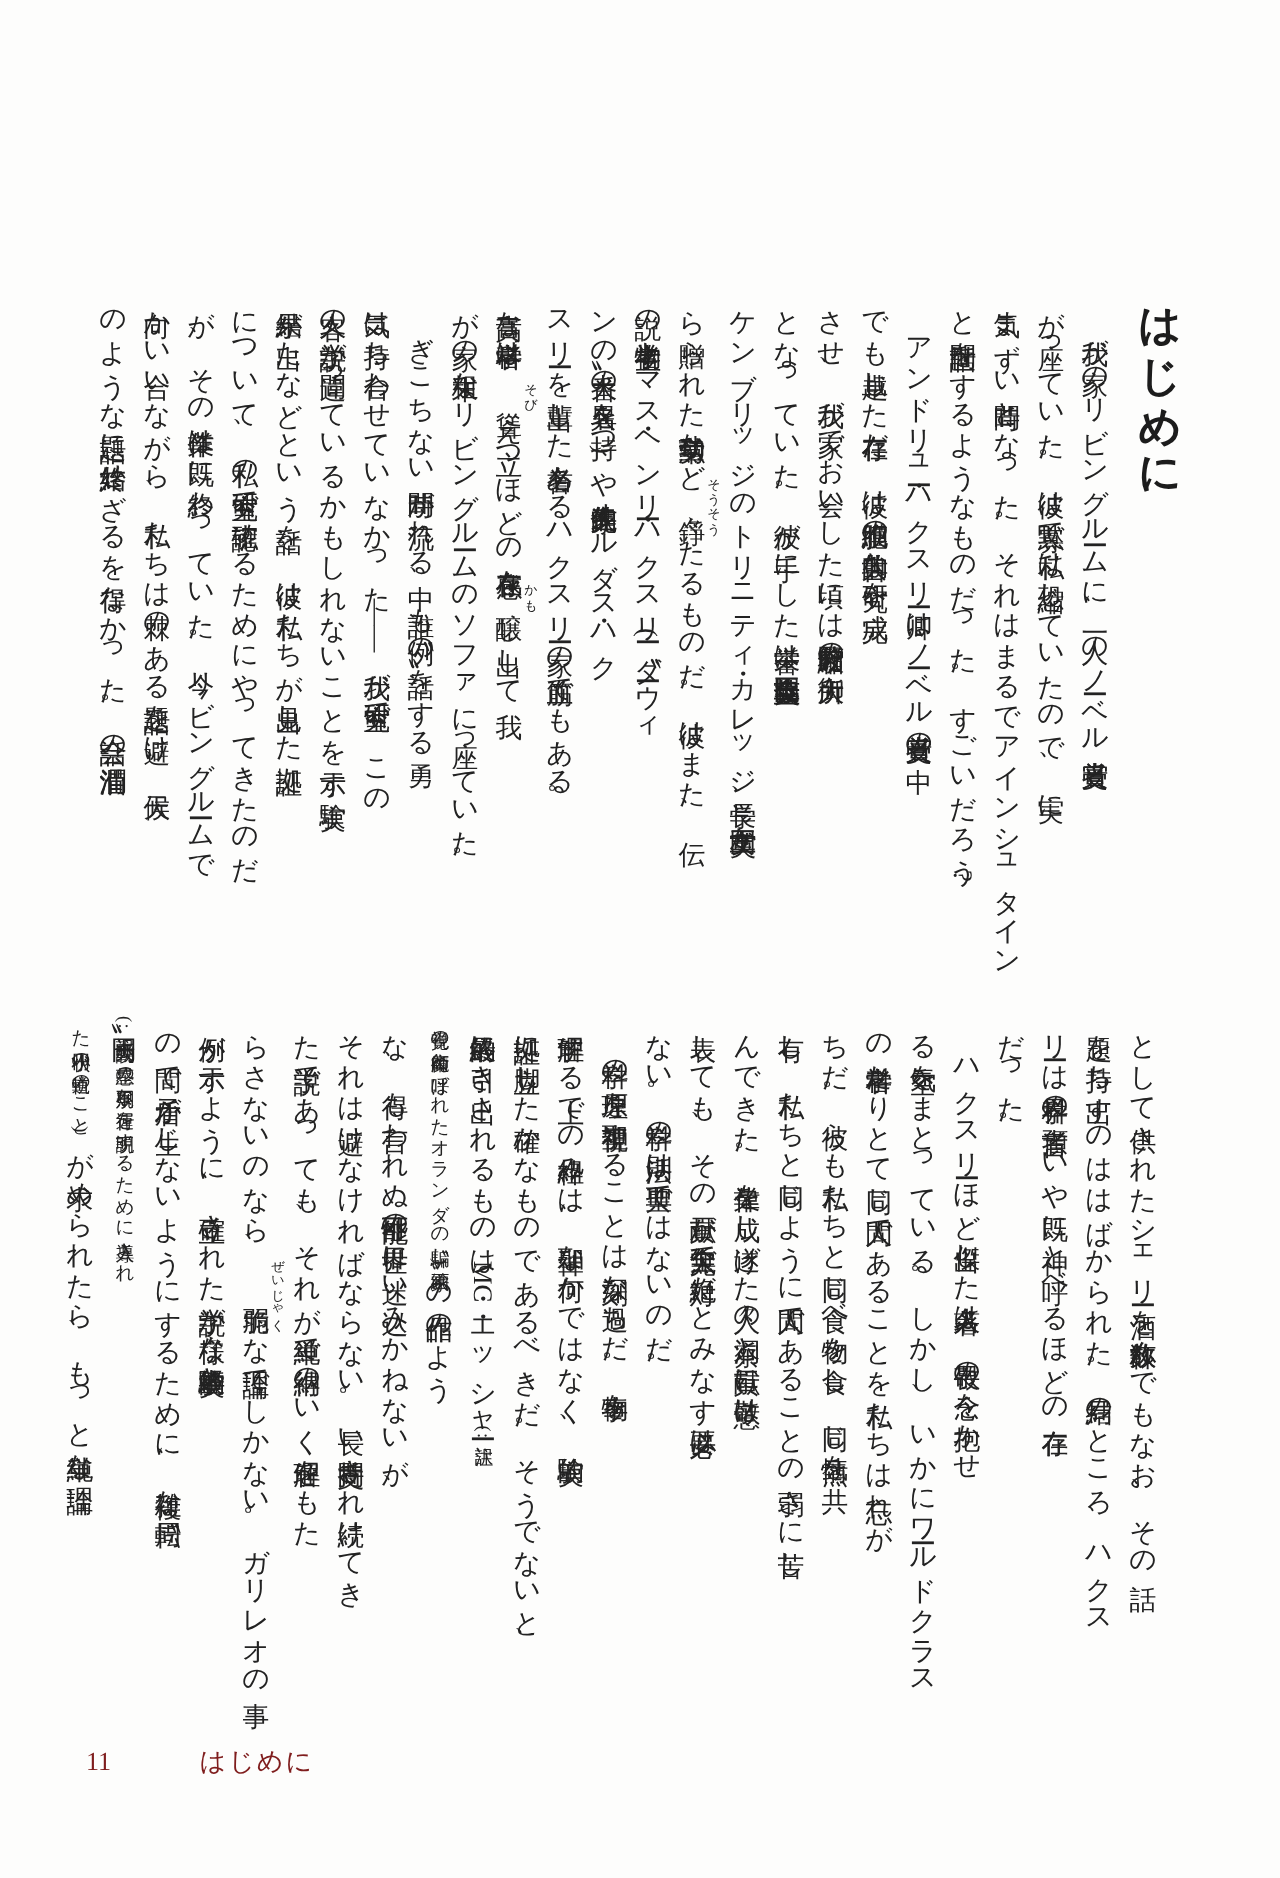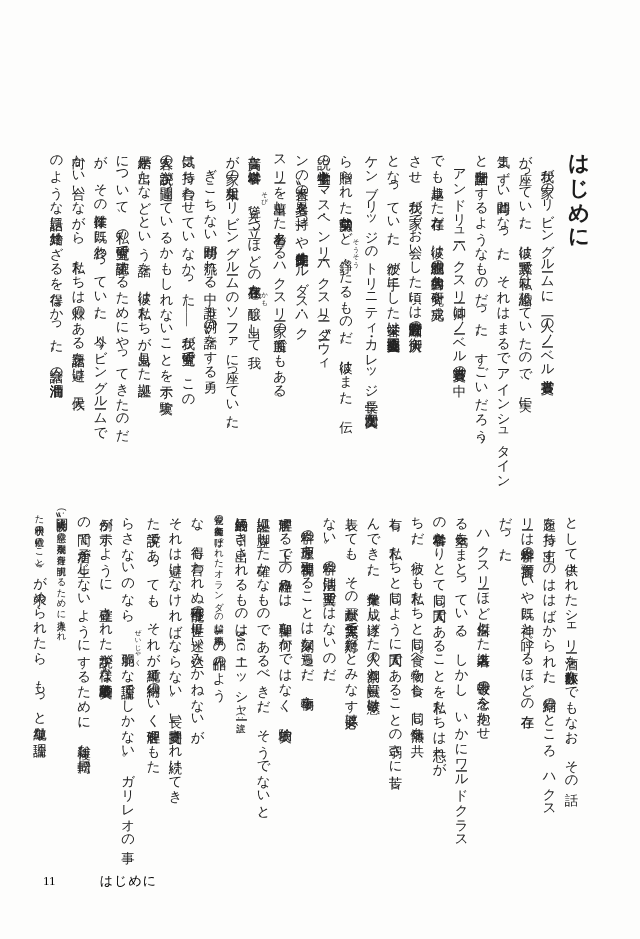--- a/index.html
+++ b/index.html
@@ -34,21 +34,21 @@
   .line { line-height:22px; white-space:nowrap; height:356px; }
   .line.indent { padding-top:13.4px; }
   .small { font-size:9.3px; letter-spacing:0.2px; }
   ruby { ruby-align:center; }
   rt { font-size:6.5px; letter-spacing:0; }
   .footer {
     position:absolute;
     top:872px;
     left:43px;
     font-size:13px;
-    color:#000000;
+    color:#7f1d1d;
   }
   .pagenum { font-family:"Liberation Serif","DejaVu Serif",serif; }
   .runtitle { margin-left:41px; letter-spacing:1px; }
 </style>
 </head>
 <body>
 
 <div class="page">
   <h1 class="heading">はじめに</h1>
 

